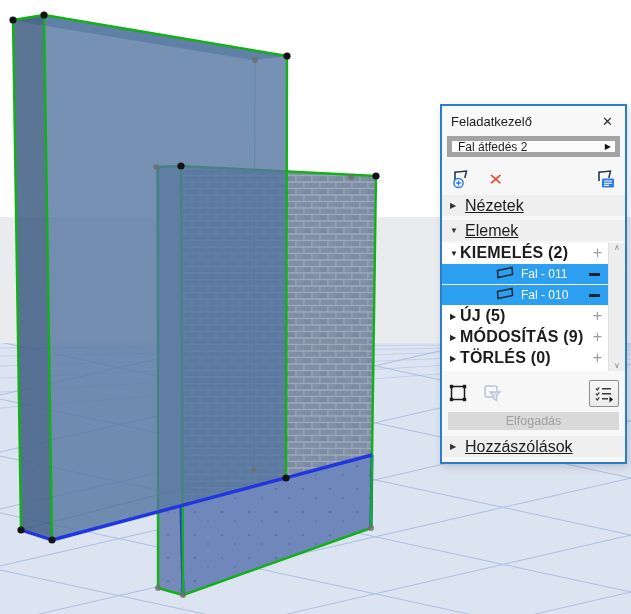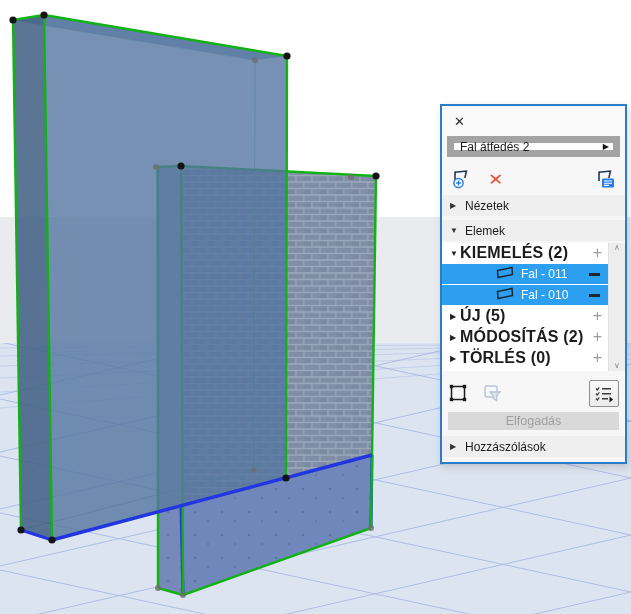--- a/index.html
+++ b/index.html
@@ -29,31 +29,31 @@
   
   .panel{
     position:absolute;left:440px;top:104px;width:187px;height:360px;
     background:#f7f7f7;border:2px solid var(--panel-border);
     box-shadow:2px 3px 8px rgba(0,0,0,.15);
     display:flex;flex-direction:column;font-size:12px;color:#1c1c1c;
   }
   .p-title{height:30px;display:flex;align-items:center;padding:0 9px;background:#f9f9f9;}
   .p-title .lbl{flex:1;font-size:13px;}
   .p-close{font-size:13px;color:#2b2b2b;cursor:default;padding:2px 3px;line-height:1;}
-  .p-combo{margin:0 5px 6px;height:21px;border:7px solid #a3a3a3;background:#fcfcfc;
+  .p-combo{margin:0 5px 6px;height:21px;border:5px solid #a3a3a3;background:#fcfcfc;
     display:flex;align-items:center;padding:0 4px 0 6px;}
   .p-combo .lbl{flex:1;font-size:12px;}
   .p-combo .arrow{font-size:8px;color:#111;}
   .p-toolbar{height:32px;display:flex;align-items:center;padding:0 8px;}
   .tb-icon{display:flex;align-items:center;justify-content:center;}
   .redx{font-size:16px;font-weight:bold;color:var(--red-x);margin-left:15px;transform:scaleX(1.15);}
   .spacer{flex:1;}
   .p-sect{height:21px;background:#efefef;display:flex;align-items:center;padding-left:8px;margin-bottom:4px;}
   .p-sect .tri{width:15px;font-size:8px;color:#333;}
-  .p-sect .lbl{font-size:12px;}
+  .p-sect .lbl{font-size:16px;text-decoration:underline;}
   .p-tree{position:relative;height:128px;background:#fff;margin-bottom:6px;}
   .t-rows{position:absolute;left:0;top:0;right:17px;bottom:0;}
   .t-row{position:relative;height:20px;display:flex;align-items:center;margin-bottom:1px;}
   .t-row .tri{width:13px;padding-left:8px;font-size:8px;color:#222;}
   .t-row .g-lbl{font-weight:bold;font-size:16px;padding-left:5px;letter-spacing:.2px;}
   .t-row .plus{position:absolute;right:6px;top:1px;font-size:16px;font-weight:300;color:#9c9c9c;}
   .t-item{background:var(--sel-blue);color:#fff;padding-left:48px;}
   .t-item .w-icon{margin-left:6px;}
   .t-item .i-lbl{padding-left:7px;font-size:12px;color:#fff;}
   .t-item .minus{position:absolute;right:8px;top:9px;width:11px;height:3px;background:#1B2430;}
@@ -200,20 +200,21 @@
         <circle cx="21" cy="530" r="3.6"></circle>
       <circle cx="181" cy="166" r="3.6"></circle>
         <circle cx="376" cy="176" r="3.6"></circle>
     </g>
   </g>
 </svg>
 
 <div class="panel">
 
   <div class="p-title">
+    <span class="lbl">Feladatkezelő</span>
     <span class="p-close">✕</span>
   </div>
 
   <div class="p-combo">
     <span class="lbl">Fal átfedés 2</span>
     <span class="arrow">▶</span>
   </div>
 
   <div class="p-toolbar">
     <span class="tb-icon">
@@ -271,21 +272,21 @@
         <span class="i-lbl">Fal - 010</span>
         <span class="minus"></span>
       </div>
       <div class="t-row">
         <span class="tri">▶</span>
         <span class="g-lbl">ÚJ (5)</span>
         <span class="plus">+</span>
       </div>
       <div class="t-row">
         <span class="tri">▶</span>
-        <span class="g-lbl">MÓDOSÍTÁS (2)</span>
+        <span class="g-lbl">MÓDOSÍTÁS (9)</span>
         <span class="plus">+</span>
       </div>
       <div class="t-row">
         <span class="tri">▶</span>
         <span class="g-lbl">TÖRLÉS (0)</span>
         <span class="plus">+</span>
       </div>
     </div>
     <div class="t-scroll">
       <span class="chev">∧</span>

